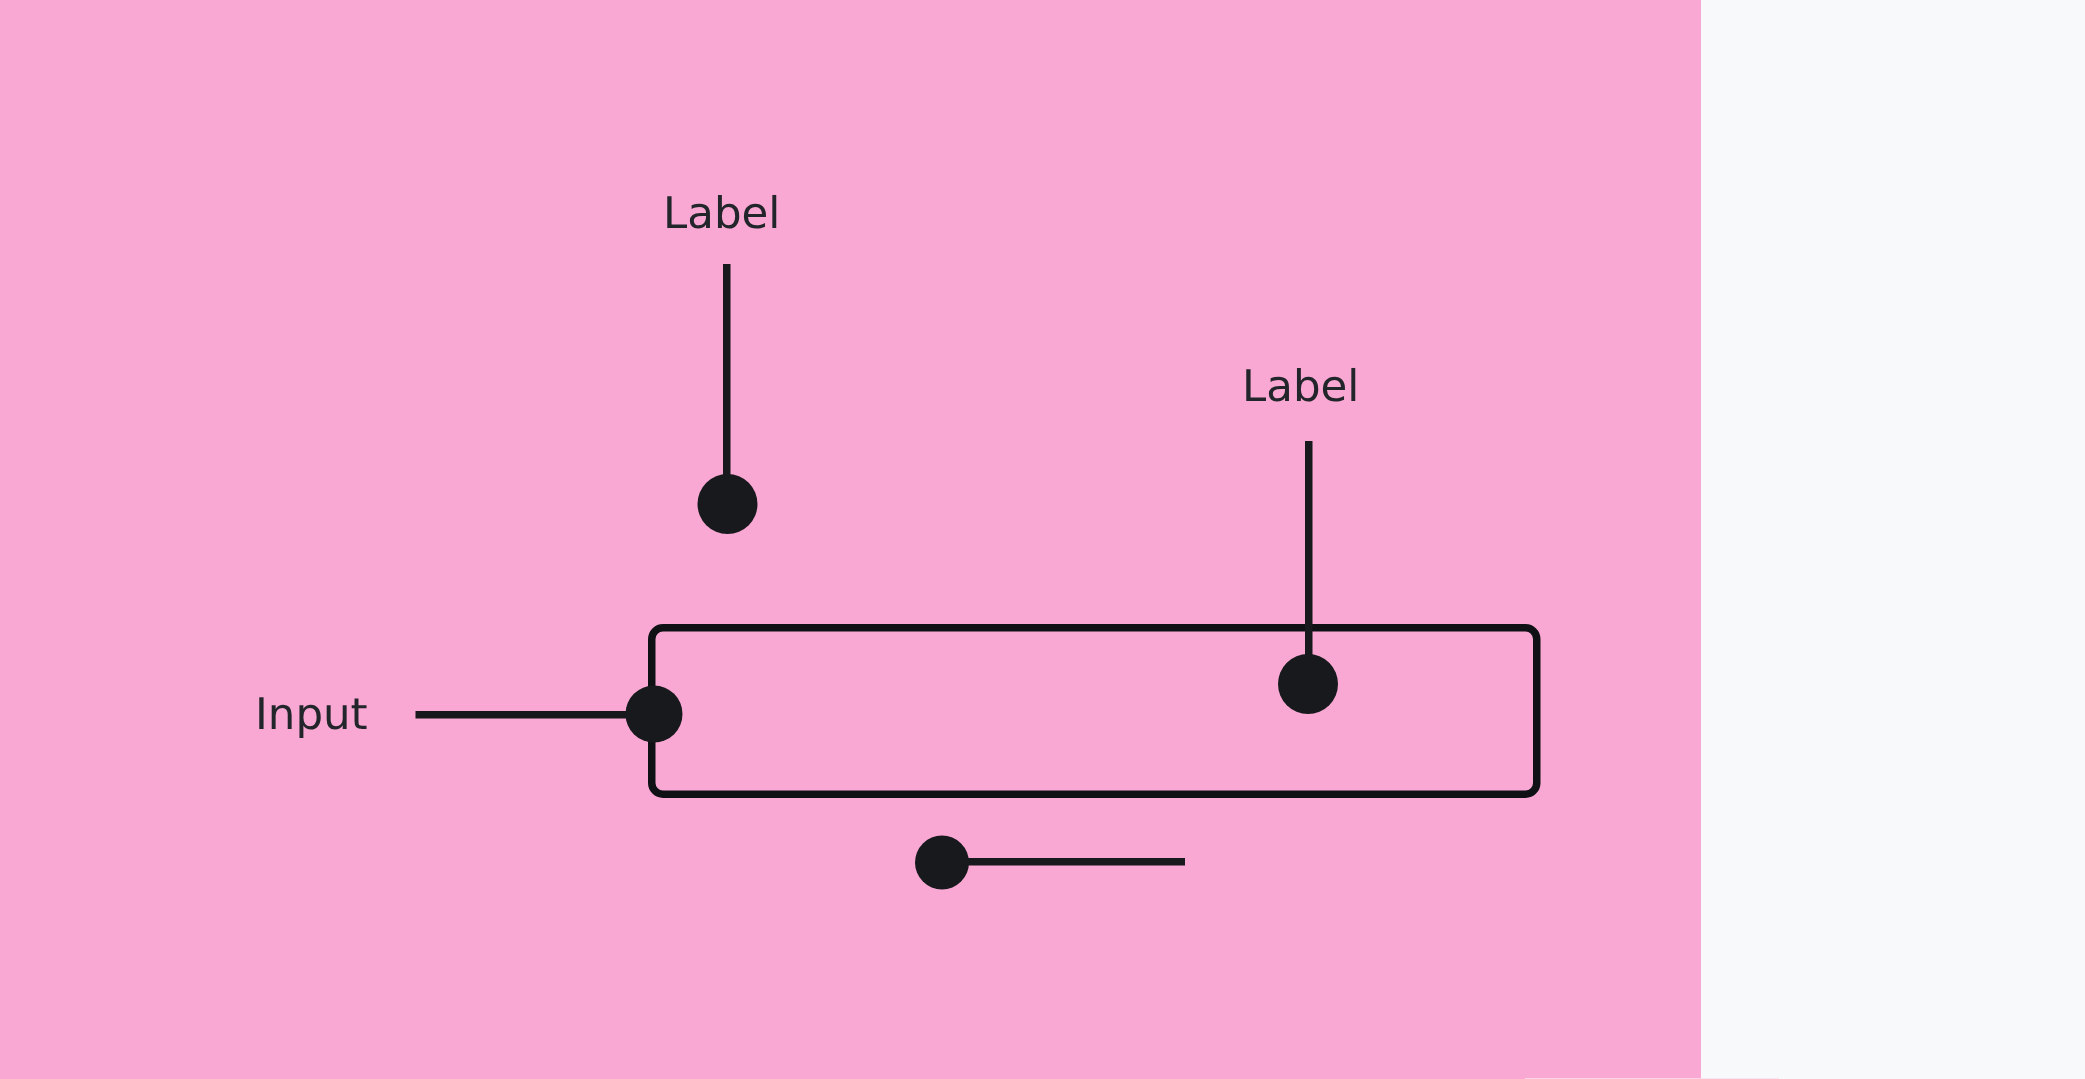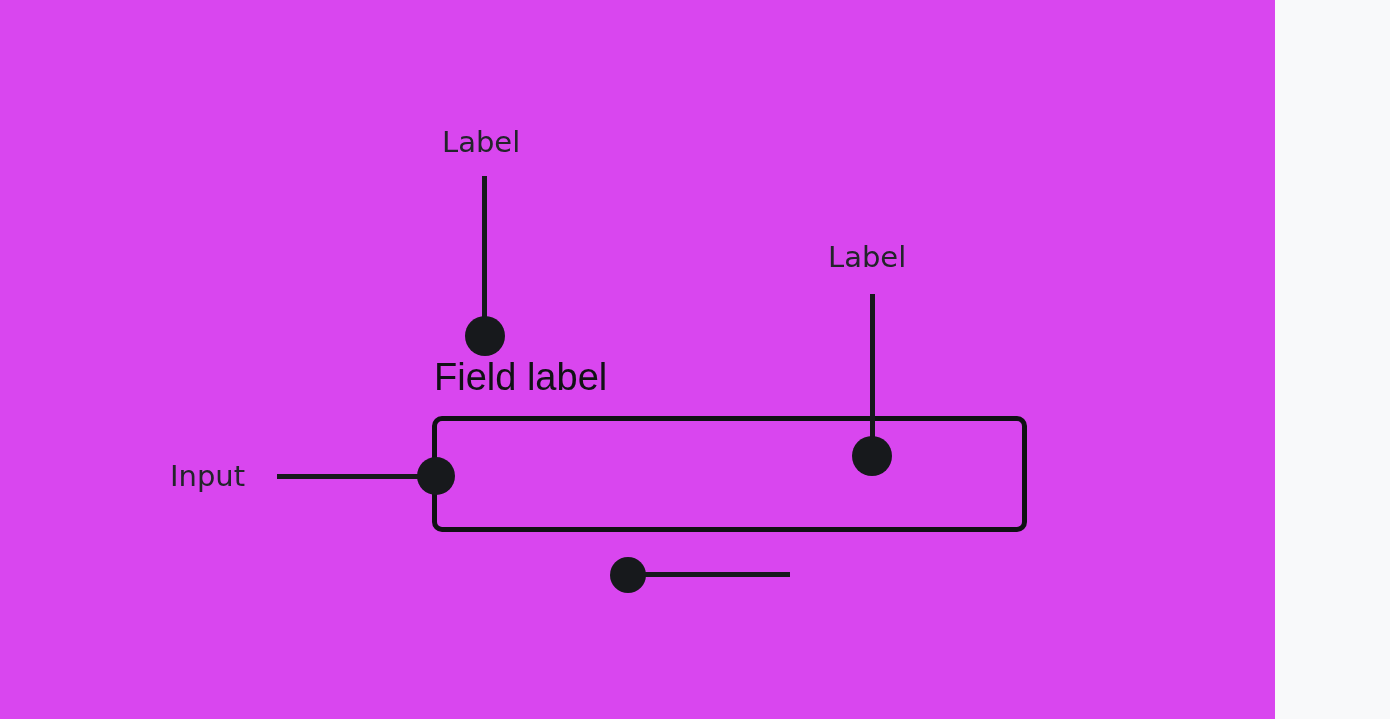--- a/index.html
+++ b/index.html
@@ -2,23 +2,23 @@
 <html><head>
 <meta charset="utf-8">
 <style>
   html, body {
     margin: 0;
     padding: 0;
     background: #f8f9fa;
   }
   .canvas {
     position: relative;
-    width: 1275px;
+    width: 1134px;
     height: 719px;
-    background: #d946ef;
+    background: #f9a8d4;
     overflow: hidden;
   }
   .ann {
     position: absolute;
     font-family: "DejaVu Sans", sans-serif;
     font-size: 29px;
     line-height: 1;
     color: #22252a;
     white-space: nowrap;
   }
@@ -70,21 +70,20 @@
   .ann-description { left: 804px; top: 562px; }
 </style>
 </head>
 <body>
 
 <div class="canvas">
 
   <div class="ann ann-label">Label</div>
   <div class="vline vline-label"></div>
   <div class="dot dot-label"></div>
-  <div class="fieldtext field-label">Field label</div>
 
   <div class="input-box"></div>
 
   <div class="ann ann-value">Input</div>
   <div class="hline hline-value"></div>
   <div class="dot dot-value"></div>
 
   <div class="ann ann-input">Label</div>
   <div class="vline vline-input"></div>
   <div class="dot dot-input"></div>

